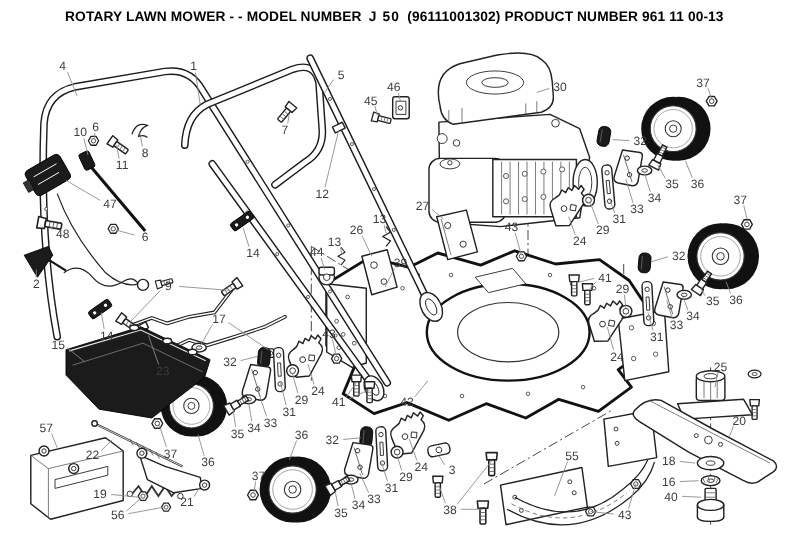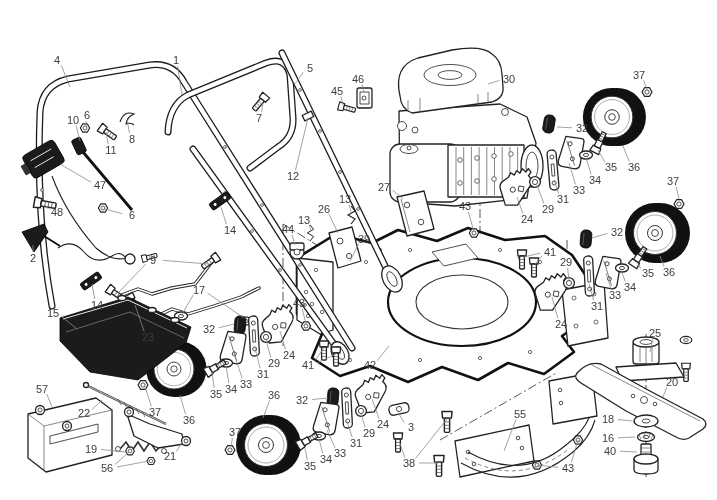--- a/index.html
+++ b/index.html
@@ -20,20 +20,25 @@
   .rod{fill:none;stroke:#222;stroke-width:3.4;stroke-linecap:round;stroke-linejoin:round}
   .rodi{fill:none;stroke:#fff;stroke-width:1.4;stroke-linecap:round;stroke-linejoin:round}
   .hole{fill:#fff;stroke:#444;stroke-width:.8}
   #callouts text{font:11px "Liberation Sans",sans-serif;fill:#3d3d3d;text-anchor:middle}
   #leaders line{stroke:#8a8a8a;stroke-width:.8}
 </style>
 </head>
 <body>
 
 <div class="stage">
+  <div class="title">
+    <span>ROTARY LAWN MOWER - - MODEL NUMBER</span>
+    <span class="model">J 50</span>
+    <span>(96111001302) PRODUCT NUMBER 961 11 00-13</span>
+  </div>
 
   <svg width="717" height="500" viewBox="0 0 717 500">
     <defs>
       <g id="sym-bolt">
         <path class="p" d="M-5,-4.6 L1,-4 L1,4 L-5,4.6 Z"></path>
         <rect class="p" x="1" y="-2.4" width="13" height="4.8" rx="1"></rect>
         <path class="thin" d="M4.5,-2.2 V2.2 M7.5,-2.2 V2.2 M10.5,-2.2 V2.2"></path>
       </g>
       <g id="sym-nut">
         <path class="p" d="M-5.2,0 L-2.6,-4.5 L2.6,-4.5 L5.2,0 L2.6,4.5 L-2.6,4.5 Z"></path>

